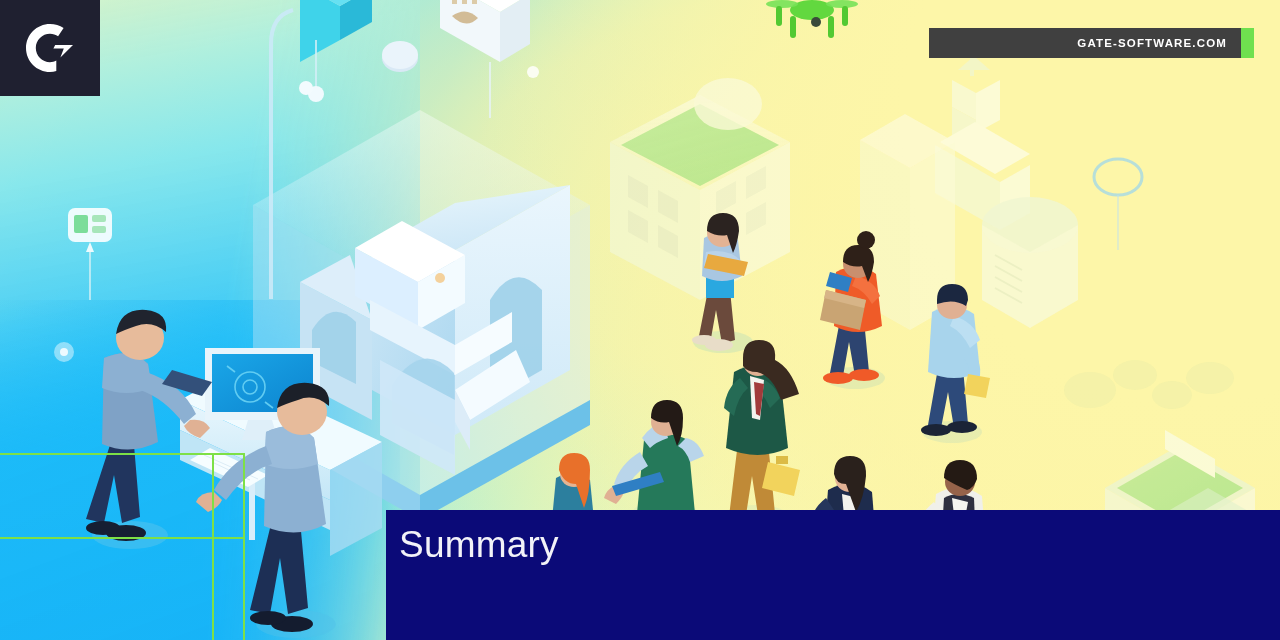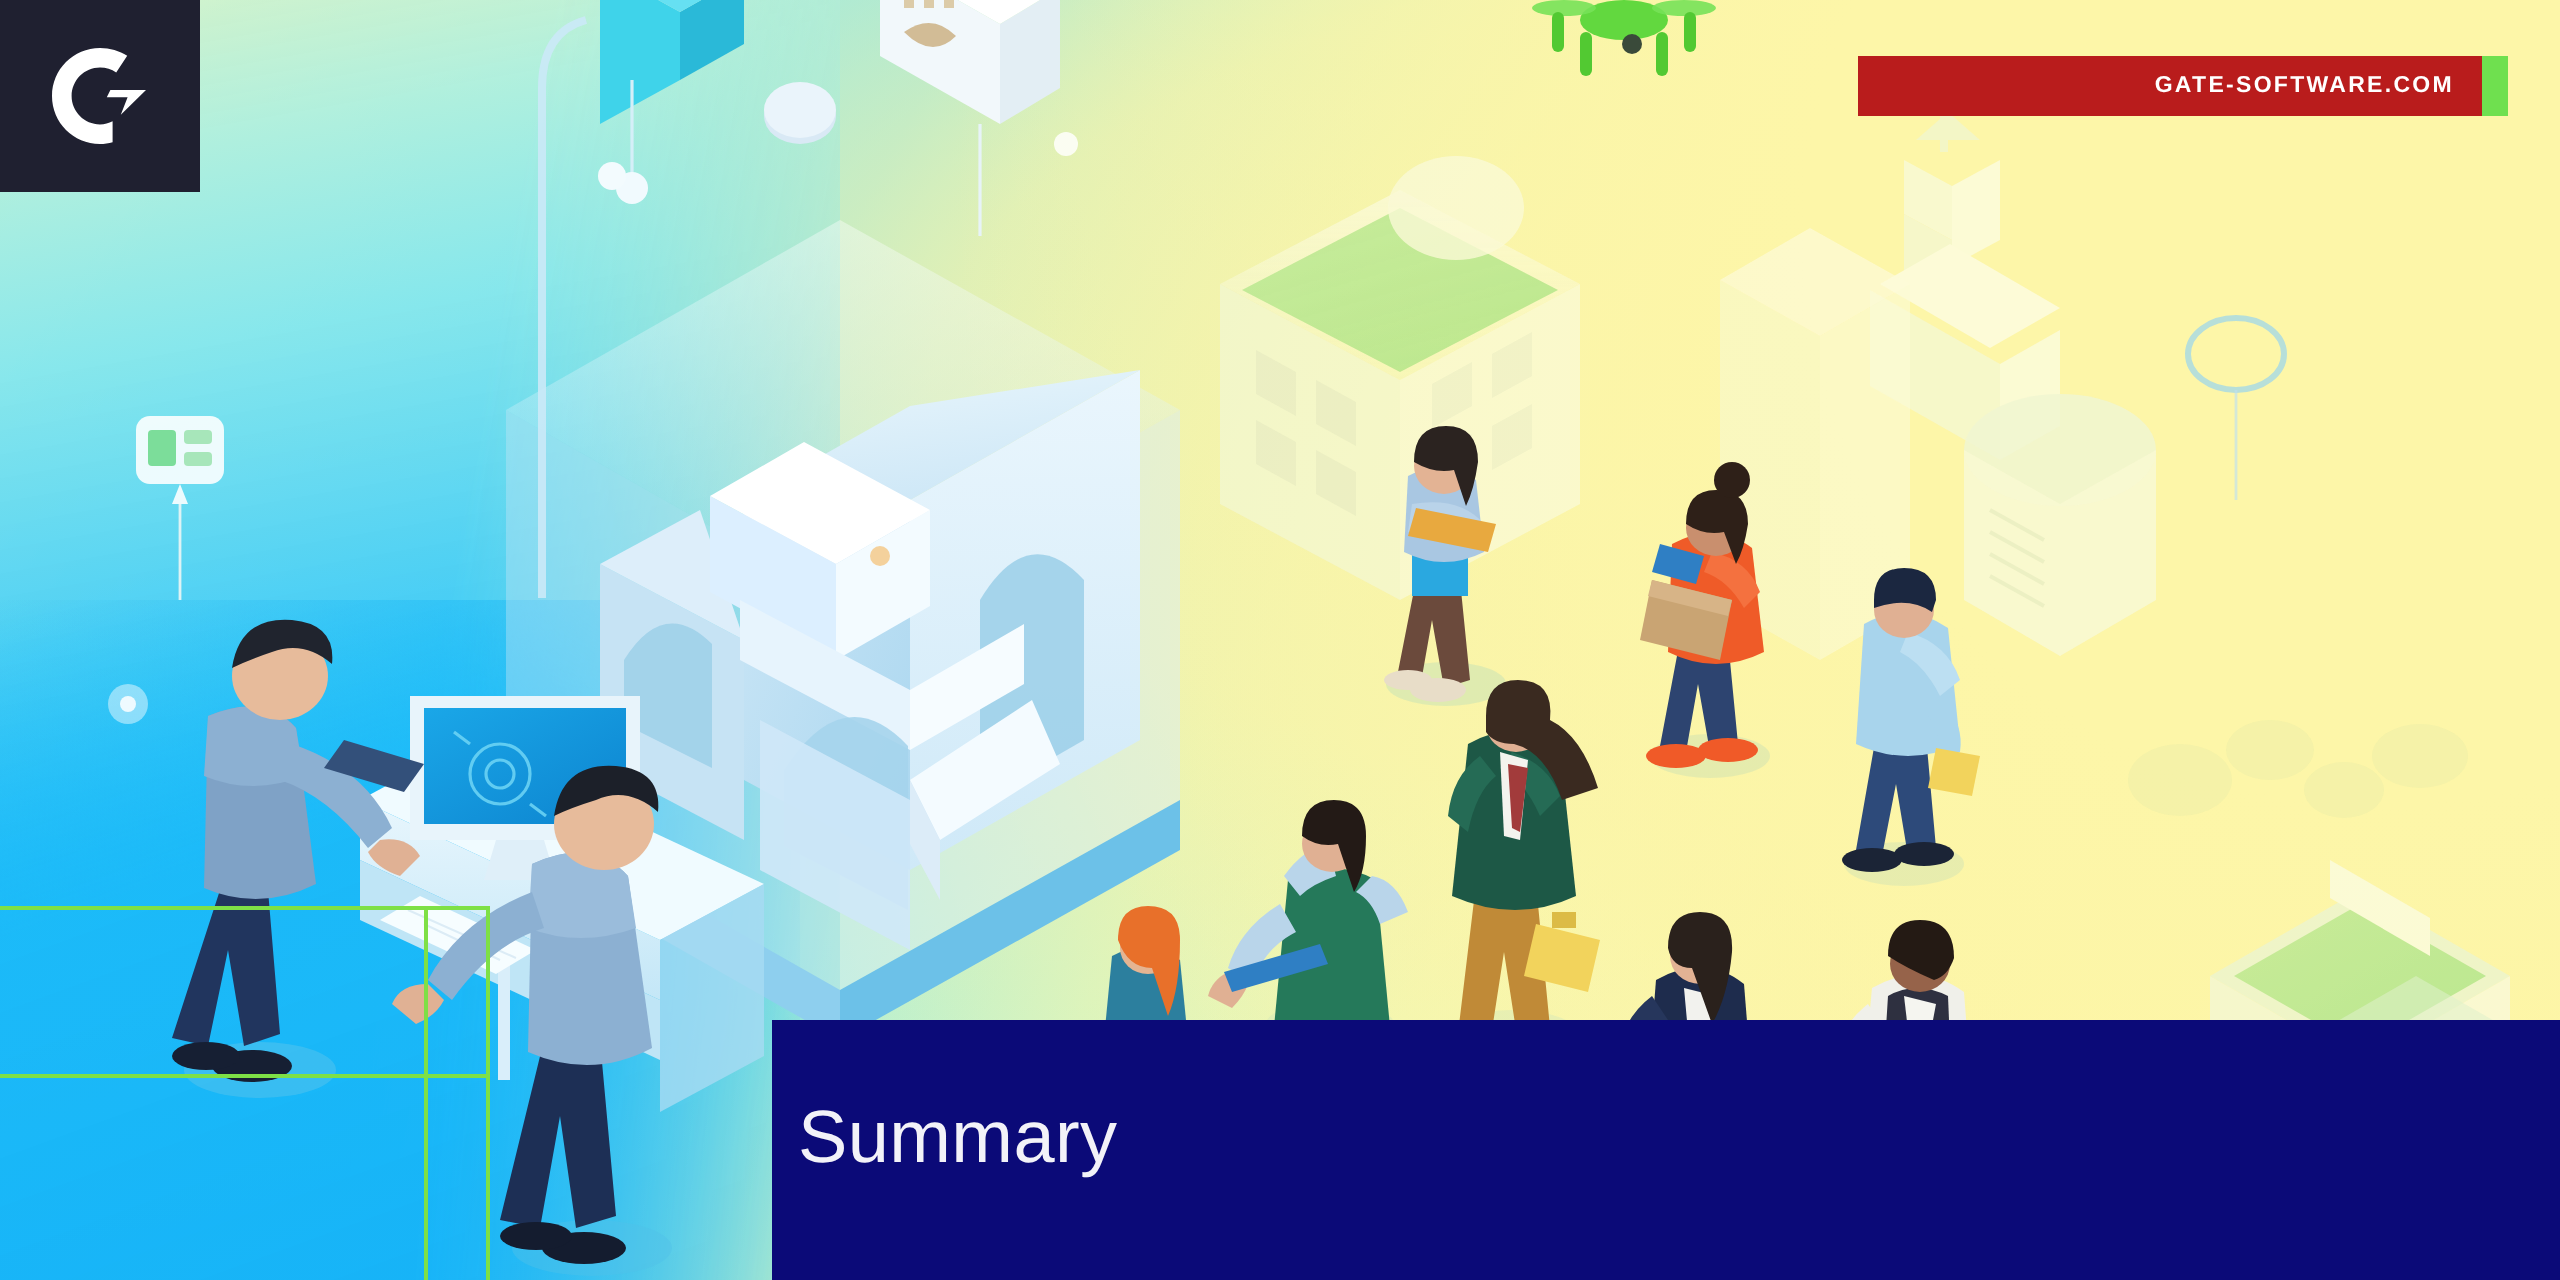--- a/index.html
+++ b/index.html
@@ -71,21 +71,21 @@
     display:flex; align-items:center; justify-content:center;
   }
   .logo-box svg { display:block; }
 
   
   .url-badge {
     position:absolute; left:929px; top:28px; height:30px;
     display:flex; align-items:stretch;
   }
   .url-badge .bar {
-    background:#b91c1c;
+    background:#404040;
     display:flex; align-items:center; justify-content:flex-end;
     width:312px; padding-right:14px;
   }
   .url-badge .txt {
     color:#ffffff;
     font-size:11.5px;
     font-weight:bold;
     letter-spacing:1.15px;
     white-space:nowrap;
   }
@@ -97,21 +97,20 @@
     width:894px; height:130px;
     background:#0b0a78;
   }
   .summary-title {
     position:absolute; left:399px; top:524px;
     color:#f2f2f8;
     font-size:37px;
     font-weight:normal;
     letter-spacing:0.2px;
     white-space:nowrap;
-    margin-top:24px;
   }
 </style>
 </head>
 <body>
 
 <div id="slide">
 
   <div class="bg-base"></div>
   <div class="bg-left"></div>
   <div class="bg-left-lower"></div>

